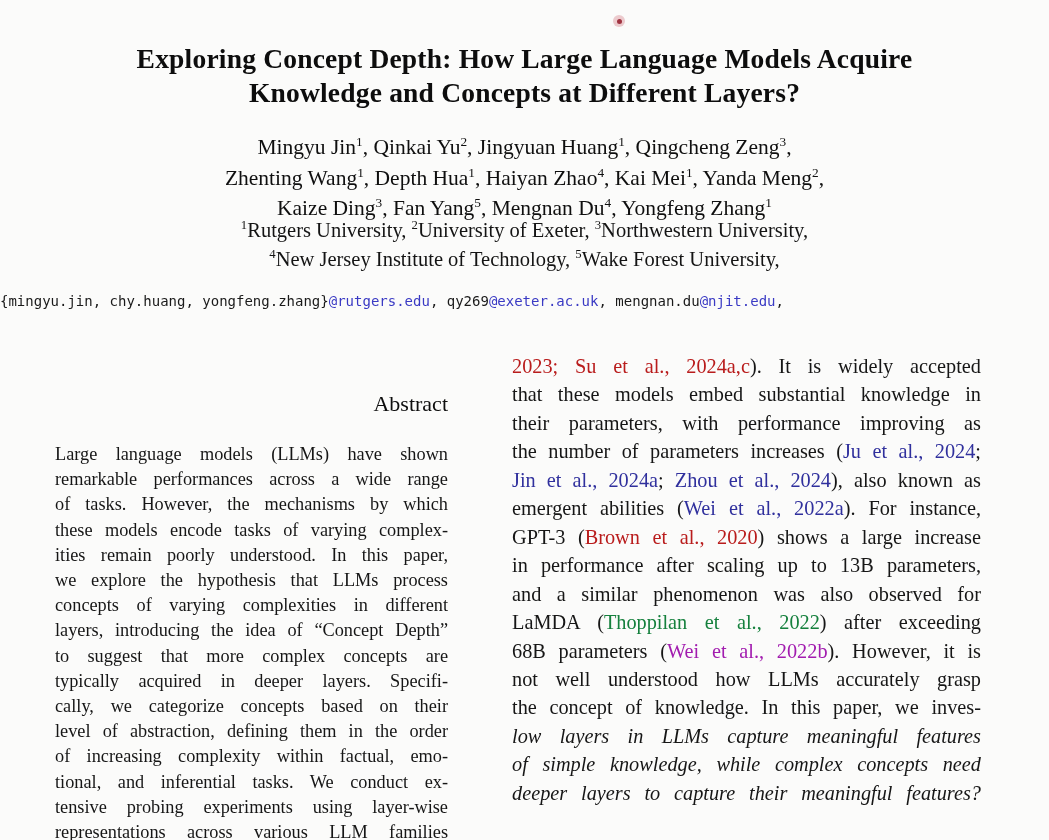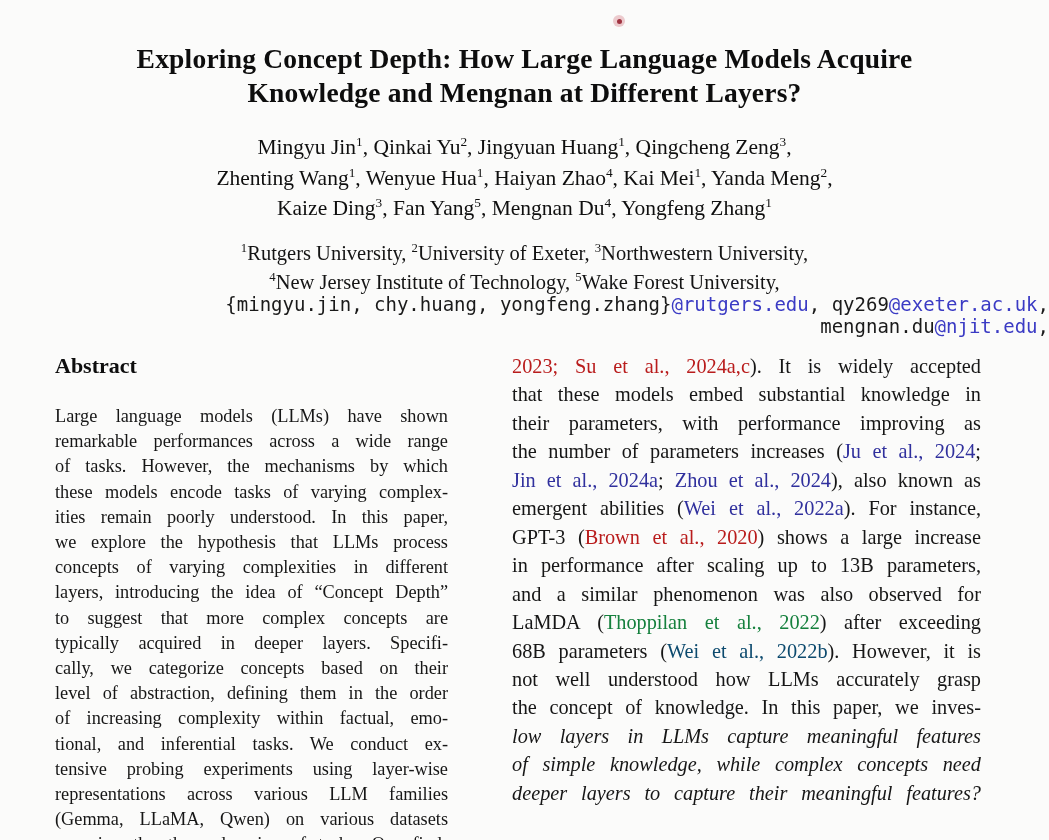--- a/index.html
+++ b/index.html
@@ -21,36 +21,36 @@
     letter-spacing:0.2px;
   }
   
   .authors{
     position:absolute; top:132px; left:0; width:100%; text-align:center;
     font-weight:normal; font-size:21.5px; line-height:30.5px; color:#0f0f0f;
   }
   sup{ font-size:0.62em; line-height:0; }
   
   .affils{
-    position:absolute; top:239px; left:0; width:100%; text-align:center;
+    position:absolute; top:216px; left:0; width:100%; text-align:center;
     font-size:20.5px; line-height:29px; color:#141414;
   }
   
   .emails{
-    position:absolute; top:293px; left:0; width:100%; text-align:right;
-    font-family:"DejaVu Sans Mono", monospace; font-size:19px; color:#1a1a1a;
+    position:absolute; top:293px; left:0; width:100%; text-align:left;
+    font-family:"DejaVu Sans Mono", monospace; font-size:14px; color:#1a1a1a;
   }
   .emails .link{ cursor:pointer; }
   
   .col-left{
     position:absolute; left:55px; top:352px; width:393px;
   }
   .abs-head{
-    text-align:left; font-weight:bold; font-size:22px; line-height:28px;
-    margin-bottom:24px; color:#0e0e0e;
+    text-align:right; font-weight:normal; font-size:22px; line-height:28px;
+    margin-bottom:24px; color:#0e0e0e;margin-top:38px;
   }
   .jline{
     text-align:justify; text-align-last:justify; text-justify:inter-word;
     white-space:nowrap; overflow:visible;
   }
   .col-left .jline{ font-size:18.3px; line-height:25.2px; }
   .col-right{
     position:absolute; left:512px; top:352px; width:469px;
   }
   .col-right .jline{ font-size:20.3px; line-height:28.45px; }
@@ -61,26 +61,26 @@
 <body>
 
 <div class="page">
 
   <div class="rec-dot" style="background: rgb(236, 202, 205);">
     <div class="inner" style="background: rgb(160, 51, 64);"></div>
   </div>
 
   <div class="title">
     <div>Exploring Concept Depth: How Large Language Models Acquire</div>
-    <div>Knowledge and Mengnan at Different Layers?</div>
+    <div>Knowledge and Concepts at Different Layers?</div>
   </div>
 
   <div class="authors">
       <div><span>Mingyu Jin</span><sup>1</sup><span>, </span><span>Qinkai Yu</span><sup>2</sup><span>, </span><span>Jingyuan Huang</span><sup>1</sup><span>, </span><span>Qingcheng Zeng</span><sup>3</sup><span>,</span></div>
-      <div><span>Zhenting Wang</span><sup>1</sup><span>, </span><span>Wenyue Hua</span><sup>1</sup><span>, </span><span>Haiyan Zhao</span><sup>4</sup><span>, </span><span>Kai Mei</span><sup>1</sup><span>, </span><span>Yanda Meng</span><sup>2</sup><span>,</span></div>
+      <div><span>Zhenting Wang</span><sup>1</sup><span>, </span><span>Depth Hua</span><sup>1</sup><span>, </span><span>Haiyan Zhao</span><sup>4</sup><span>, </span><span>Kai Mei</span><sup>1</sup><span>, </span><span>Yanda Meng</span><sup>2</sup><span>,</span></div>
       <div><span>Kaize Ding</span><sup>3</sup><span>, </span><span>Fan Yang</span><sup>5</sup><span>, </span><span>Mengnan Du</span><sup>4</sup><span>, </span><span>Yongfeng Zhang</span><sup>1</sup><span></span></div>
     </div>
 
   <div class="affils">
       <div><sup>1</sup><span>Rutgers University, </span><sup>2</sup><span>University of Exeter, </span><sup>3</sup><span>Northwestern University,</span></div>
       <div><sup>4</sup><span>New Jersey Institute of Technology, </span><sup>5</sup><span>Wake Forest University,</span></div>
     </div>
 
   <div class="emails"><span>{mingyu.jin, chy.huang, yongfeng.zhang}</span><span class="link" style="color: rgb(58, 58, 196);">@rutgers.edu</span><span>, qy269</span><span class="link" style="color: rgb(58, 58, 196);">@exeter.ac.uk</span><span>, mengnan.du</span><span class="link" style="color: rgb(58, 58, 196);">@njit.edu</span><span>,</span></div>
 
@@ -112,21 +112,21 @@
       <div class="jline"><span class="cite" style="color: #b91c1c;">2023; Su et al., 2024a,c</span><span>). It is widely accepted</span></div>
       <div class="jline"><span>that these models embed substantial knowledge in</span></div>
       <div class="jline"><span>their parameters, with performance improving as</span></div>
       <div class="jline"><span>the number of parameters increases (</span><span class="cite" style="color: rgb(48, 48, 157);">Ju et al., 2024</span><span>;</span></div>
       <div class="jline"><span class="cite" style="color: rgb(48, 48, 157);">Jin et al., 2024a</span><span>; </span><span class="cite" style="color: rgb(48, 48, 157);">Zhou et al., 2024</span><span>), also known as</span></div>
       <div class="jline"><span>emergent abilities (</span><span class="cite" style="color: rgb(48, 48, 157);">Wei et al., 2022a</span><span>). For instance,</span></div>
       <div class="jline"><span>GPT-3 (</span><span class="cite" style="color: #b91c1c;">Brown et al., 2020</span><span>) shows a large increase</span></div>
       <div class="jline"><span>in performance after scaling up to 13B parameters,</span></div>
       <div class="jline"><span>and a similar phenomenon was also observed for</span></div>
       <div class="jline"><span>LaMDA (</span><span class="cite" style="color: #15803d;">Thoppilan et al., 2022</span><span>) after exceeding</span></div>
-      <div class="jline"><span>68B parameters (</span><span class="cite" style="color: #0c4a6e;">Wei et al., 2022b</span><span>). However, it is</span></div>
+      <div class="jline"><span>68B parameters (</span><span class="cite" style="color: #a21caf;">Wei et al., 2022b</span><span>). However, it is</span></div>
       <div class="jline"><span>not well understood how LLMs accurately grasp</span></div>
       <div class="jline"><span>the concept of knowledge. In this paper, we inves-</span></div>
       <div class="jline"><span class="it">low layers in LLMs capture meaningful features</span></div>
       <div class="jline"><span class="it">of simple knowledge, while complex concepts need</span></div>
       <div class="jline"><span class="it">deeper layers to capture their meaningful features?</span></div>
     </div>
 
 </div>
 
 </body></html>

